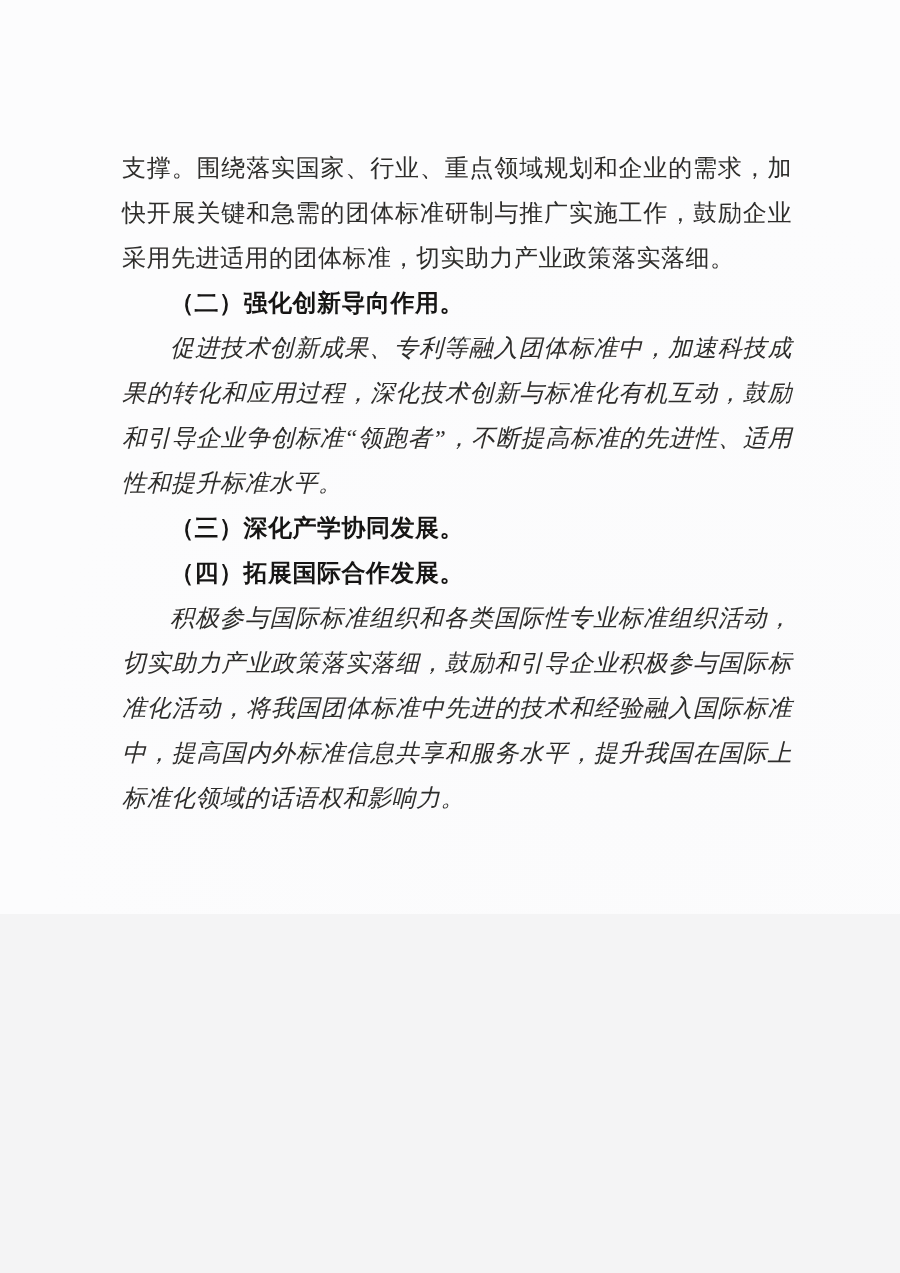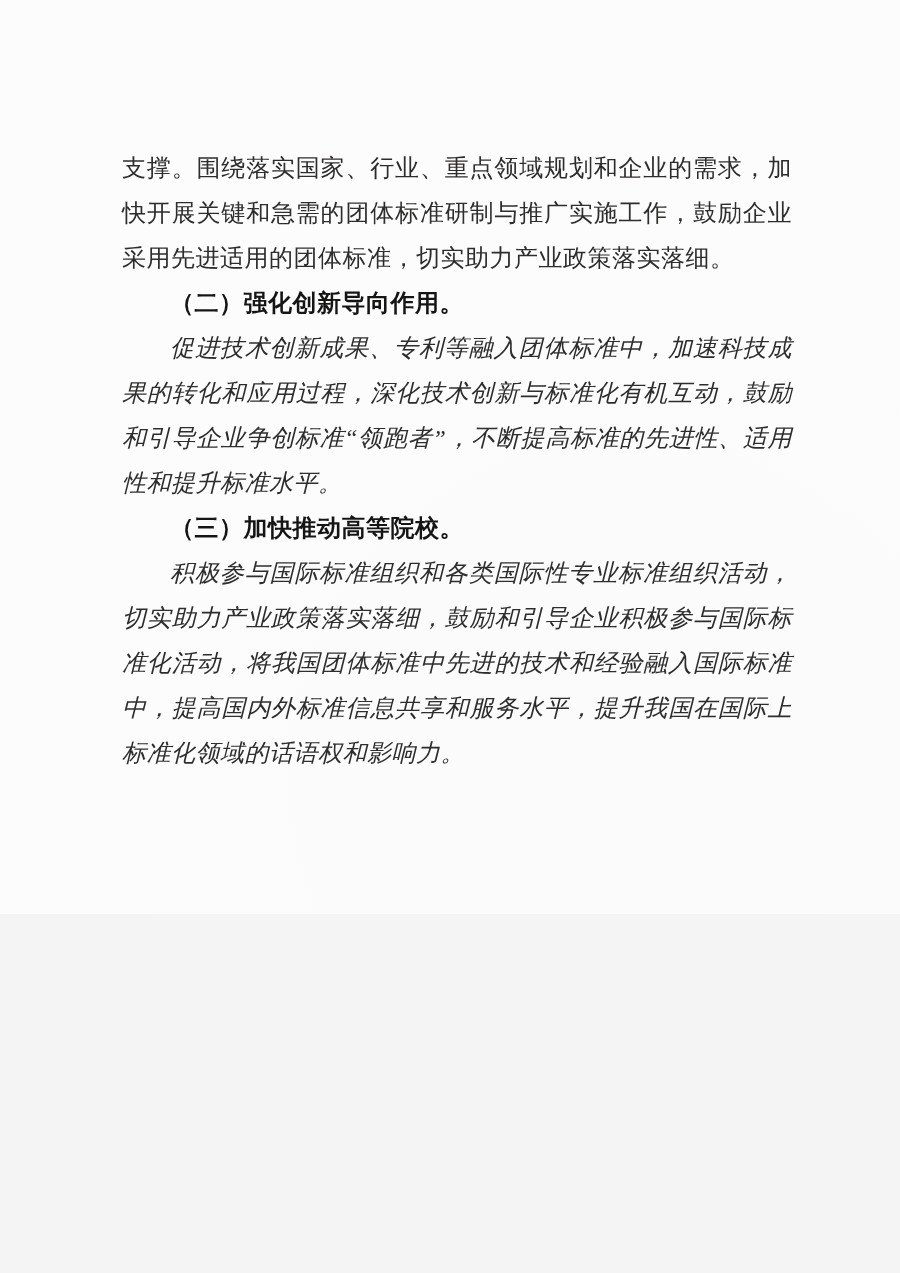--- a/index.html
+++ b/index.html
@@ -78,23 +78,24 @@
 
 <div class="page">
 
   <main class="content">
     <p class="body-para">支撑。围绕落实国家、行业、重点领域规划和企业的需求，加快开展关键和急需的团体标准研制与推广实施工作，鼓励企业采用先进适用的团体标准，切实助力产业政策落实落细。</p>
 
     <p class="heading">（二）强化创新导向作用。</p>
 
     <p class="body-para para-indent">促进技术创新成果、专利等融入团体标准中，加速科技成果的转化和应用过程，深化技术创新与标准化有机互动，鼓励和引导企业争创标准“领跑者”，不断提高标准的先进性、适用性和提升标准水平。</p>
 
-    <p class="heading">（三）加快推动高等院校。</p>
+    <p class="heading">（三）深化产学协同发展。</p>
 
 
+    <p class="heading">（四）拓展国际合作发展。</p>
 
     <p class="body-para para-indent">积极参与国际标准组织和各类国际性专业标准组织活动，切实助力产业政策落实落细，鼓励和引导企业积极参与国际标准化活动，将我国团体标准中先进的技术和经验融入国际标准中，提高国内外标准信息共享和服务水平，提升我国在国际上标准化领域的话语权和影响力。</p>
 
 
   </main>
 
   <span class="speck"></span>
 
   <footer class="page-number">－ 6 －</footer>
 

